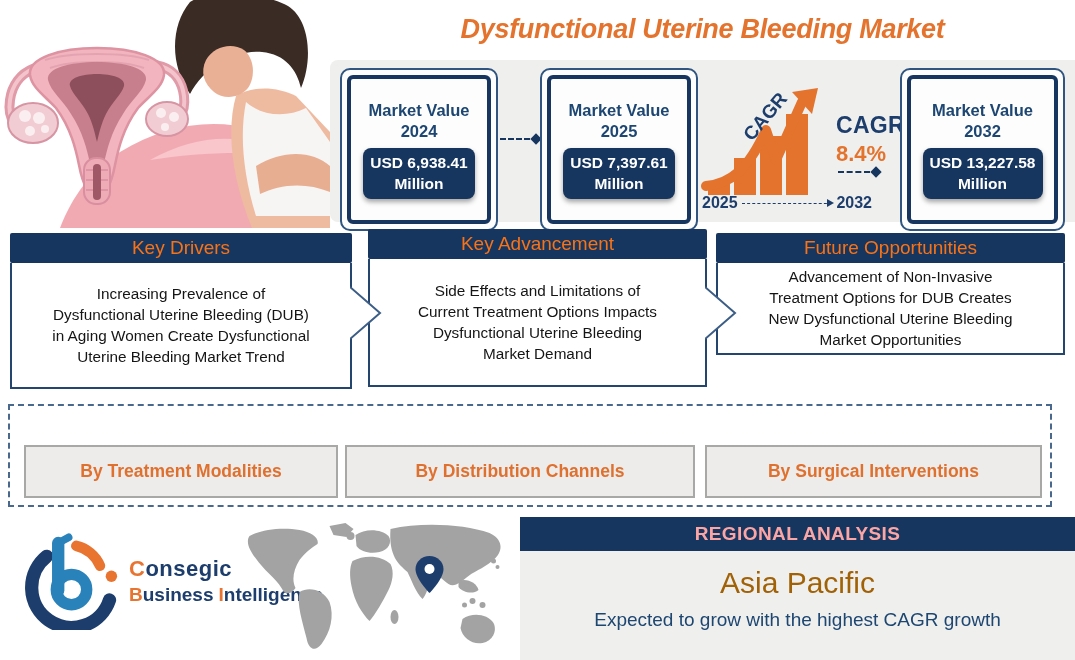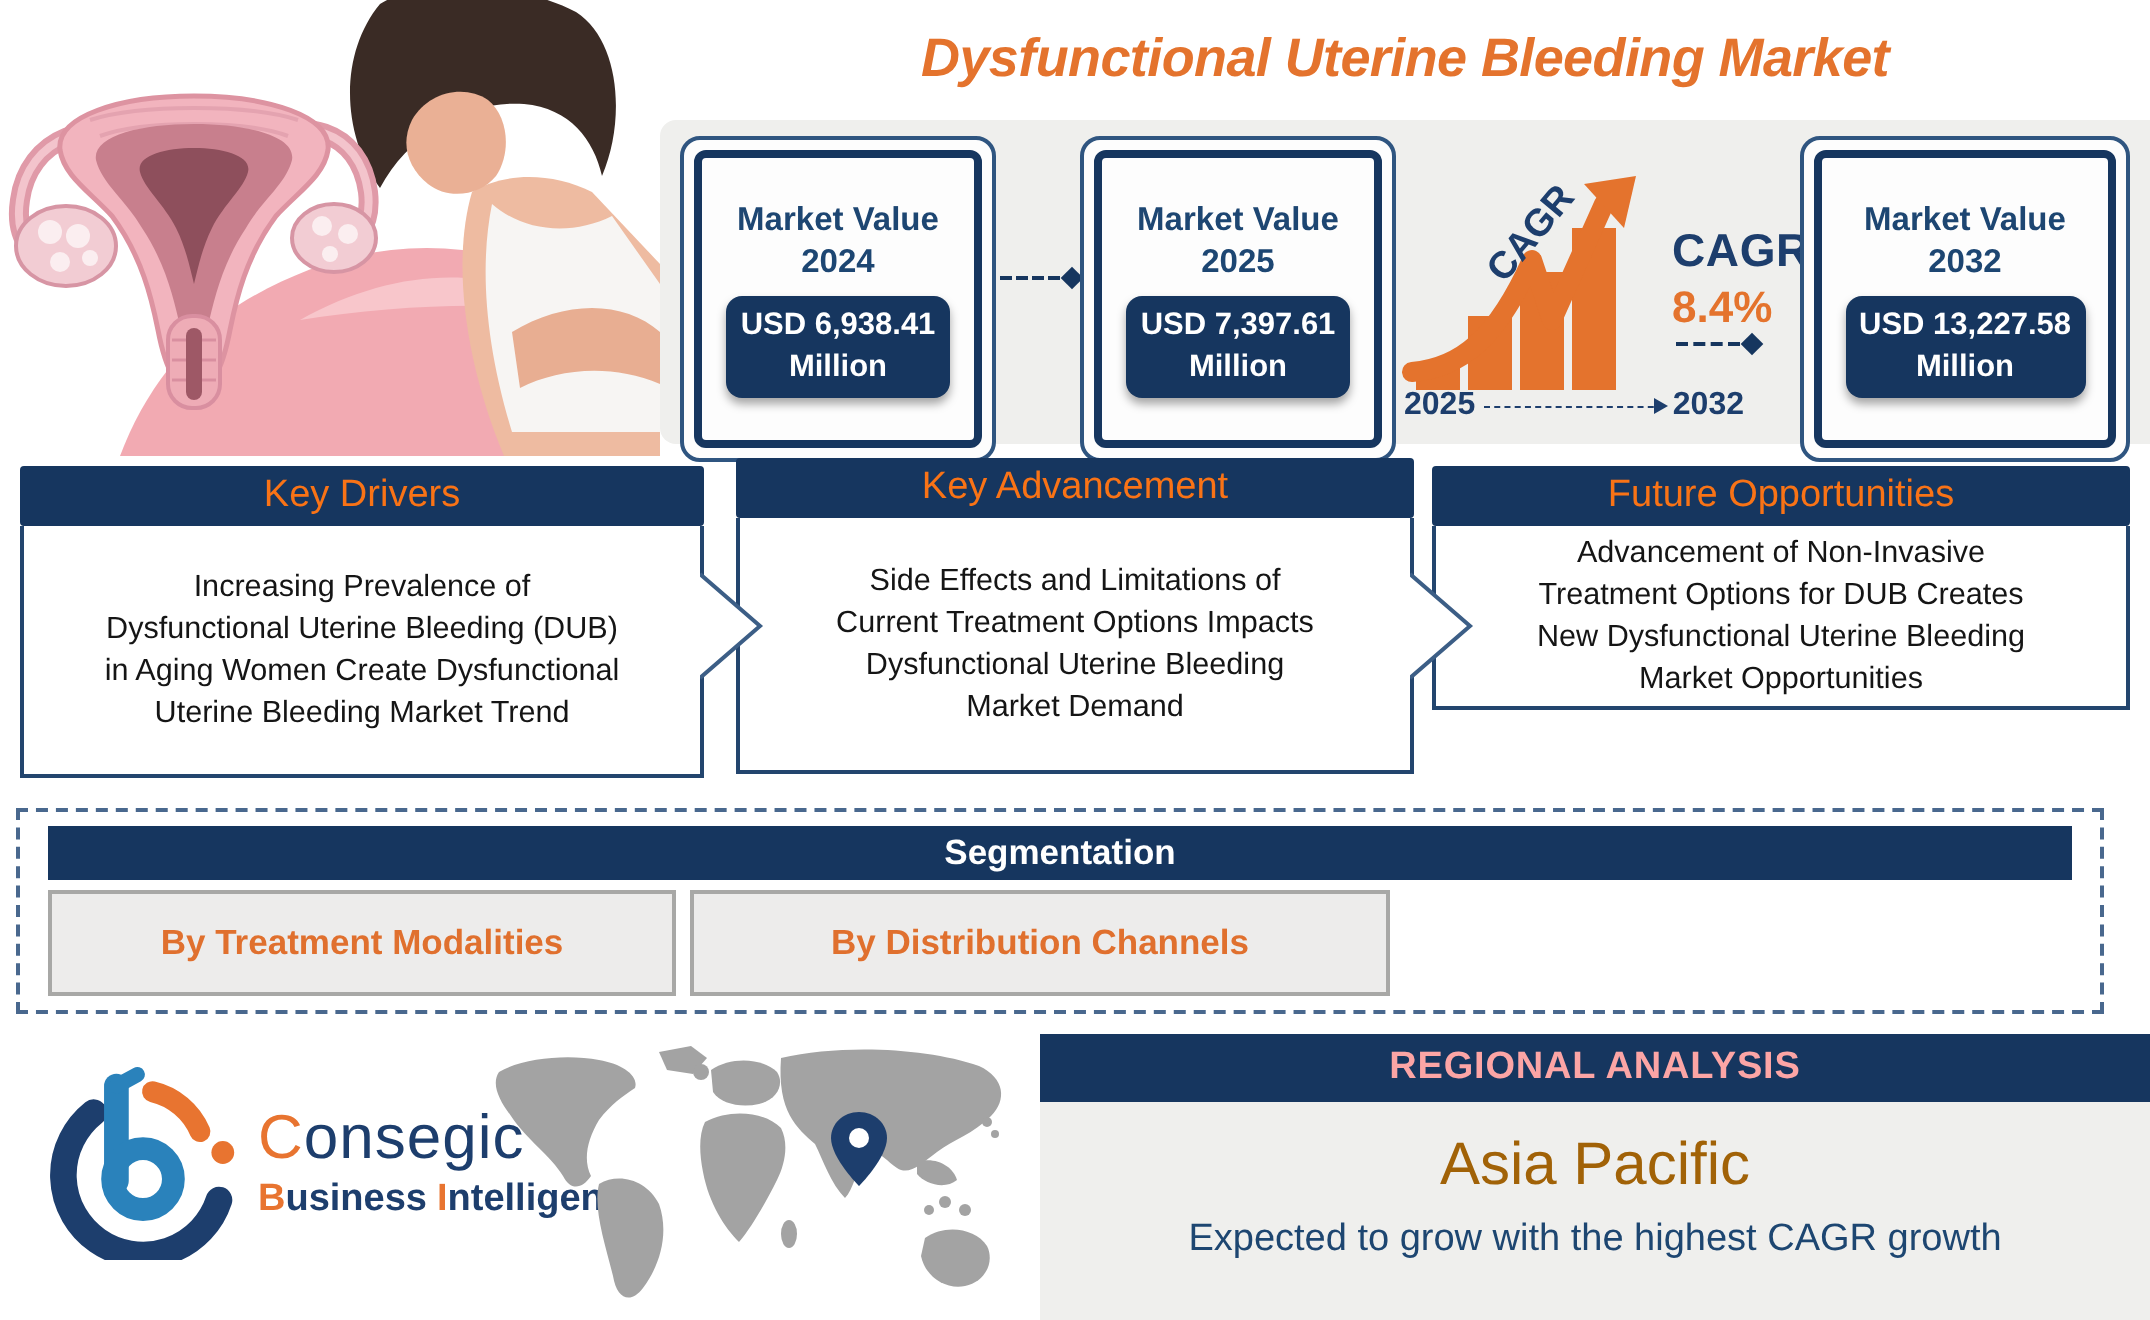--- a/index.html
+++ b/index.html
@@ -44,21 +44,21 @@
   .seg{position:absolute;left:8px;top:404px;width:1044px;height:103px;
         border:2px dashed #49688E;box-sizing:border-box;background:#fff;}
   .seg-header{position:absolute;left:14px;right:14px;top:7px;height:27px;background:#16365F;
         color:#fff;font-size:17.5px;font-weight:700;display:flex;align-items:center;justify-content:center;}
   .seg-item{position:absolute;top:39px;height:53px;background:#EDECEB;border:2px solid #A8A8A6;
         color:#E0702E;font-size:17.5px;font-weight:700;display:flex;align-items:center;
         justify-content:center;box-sizing:border-box;}
   
   .logo{position:absolute;left:24px;top:532px;display:flex;align-items:center;}
   .logo-text{margin-left:10px;}
-  .logo-brand{font-size:31px;font-weight:400;color:#1D3E6D;letter-spacing:0.5px;}
+  .logo-brand{font-size:22px;font-weight:700;color:#1D3E6D;letter-spacing:0.5px;}
   .logo-brand .init{color:#E87430;}
   .logo-tag{font-size:19px;font-weight:700;color:#1D3E6D;margin-top:2px;}
   .logo-tag .init{color:#E87430;}
   .logo-tag .sp{margin-right:5px;}
   .map{position:absolute;left:240px;top:520px;width:270px;height:137px;}
   .reg-header{position:absolute;left:520px;top:517px;width:555px;height:34px;background:#16365F;
         color:#fca5a5;font-size:19px;font-weight:700;letter-spacing:0.4px;display:flex;
         align-items:center;justify-content:center;}
   .reg-body{position:absolute;left:520px;top:551px;width:555px;height:109px;background:#EFEFED;
         text-align:center;}
@@ -200,23 +200,23 @@
   <svg class="chevron" style="left:705px;top:286px;" width="34" height="54" viewBox="0 0 34 54">
     <path d="M0,1 L30,27 L0,53" fill="#FFFFFF" stroke="#3C5E86" stroke-width="2"></path>
   </svg>
 
   <div class="ibox" style="left:716px;top:233px;width:349px;">
     <div class="ibox-header">Future Opportunities</div>
     <div class="ibox-body" style="height:92px;padding:0 42px;">Advancement of Non-Invasive Treatment Options for DUB Creates New Dysfunctional Uterine Bleeding Market Opportunities</div>
   </div>
 
   <div class="seg">
-    <div class="seg-header">Segmentation</div>
     <div class="seg-item" style="left:14px;width:314px;">By Treatment Modalities</div>
     <div class="seg-item" style="left:335px;width:350px;">By Distribution Channels</div>
+    <div class="seg-item" style="left:695px;width:337px;">By Surgical Interventions</div>
   </div>
 
   <div class="logo">
     <svg width="95" height="98" viewBox="0 0 100 100">
       <path d="M24,24 A42,42 0 1 0 90,70" fill="none" stroke="#1D3E6D" stroke-width="14" stroke-linecap="round"></path>
       <path d="M36,10 L36,60" fill="none" stroke="#2A82BB" stroke-width="13" stroke-linecap="round"></path>
       <path d="M36,10 L47,4" fill="none" stroke="#2A82BB" stroke-width="8" stroke-linecap="round"></path>
       <circle cx="50" cy="59" r="16" fill="none" stroke="#2A82BB" stroke-width="12"></circle>
       <path d="M55,13 A36,36 0 0 1 80,34" fill="none" stroke="#E87430" stroke-width="11" stroke-linecap="round"></path>
       <circle cx="92" cy="45" r="6" fill="#E87430"></circle>

